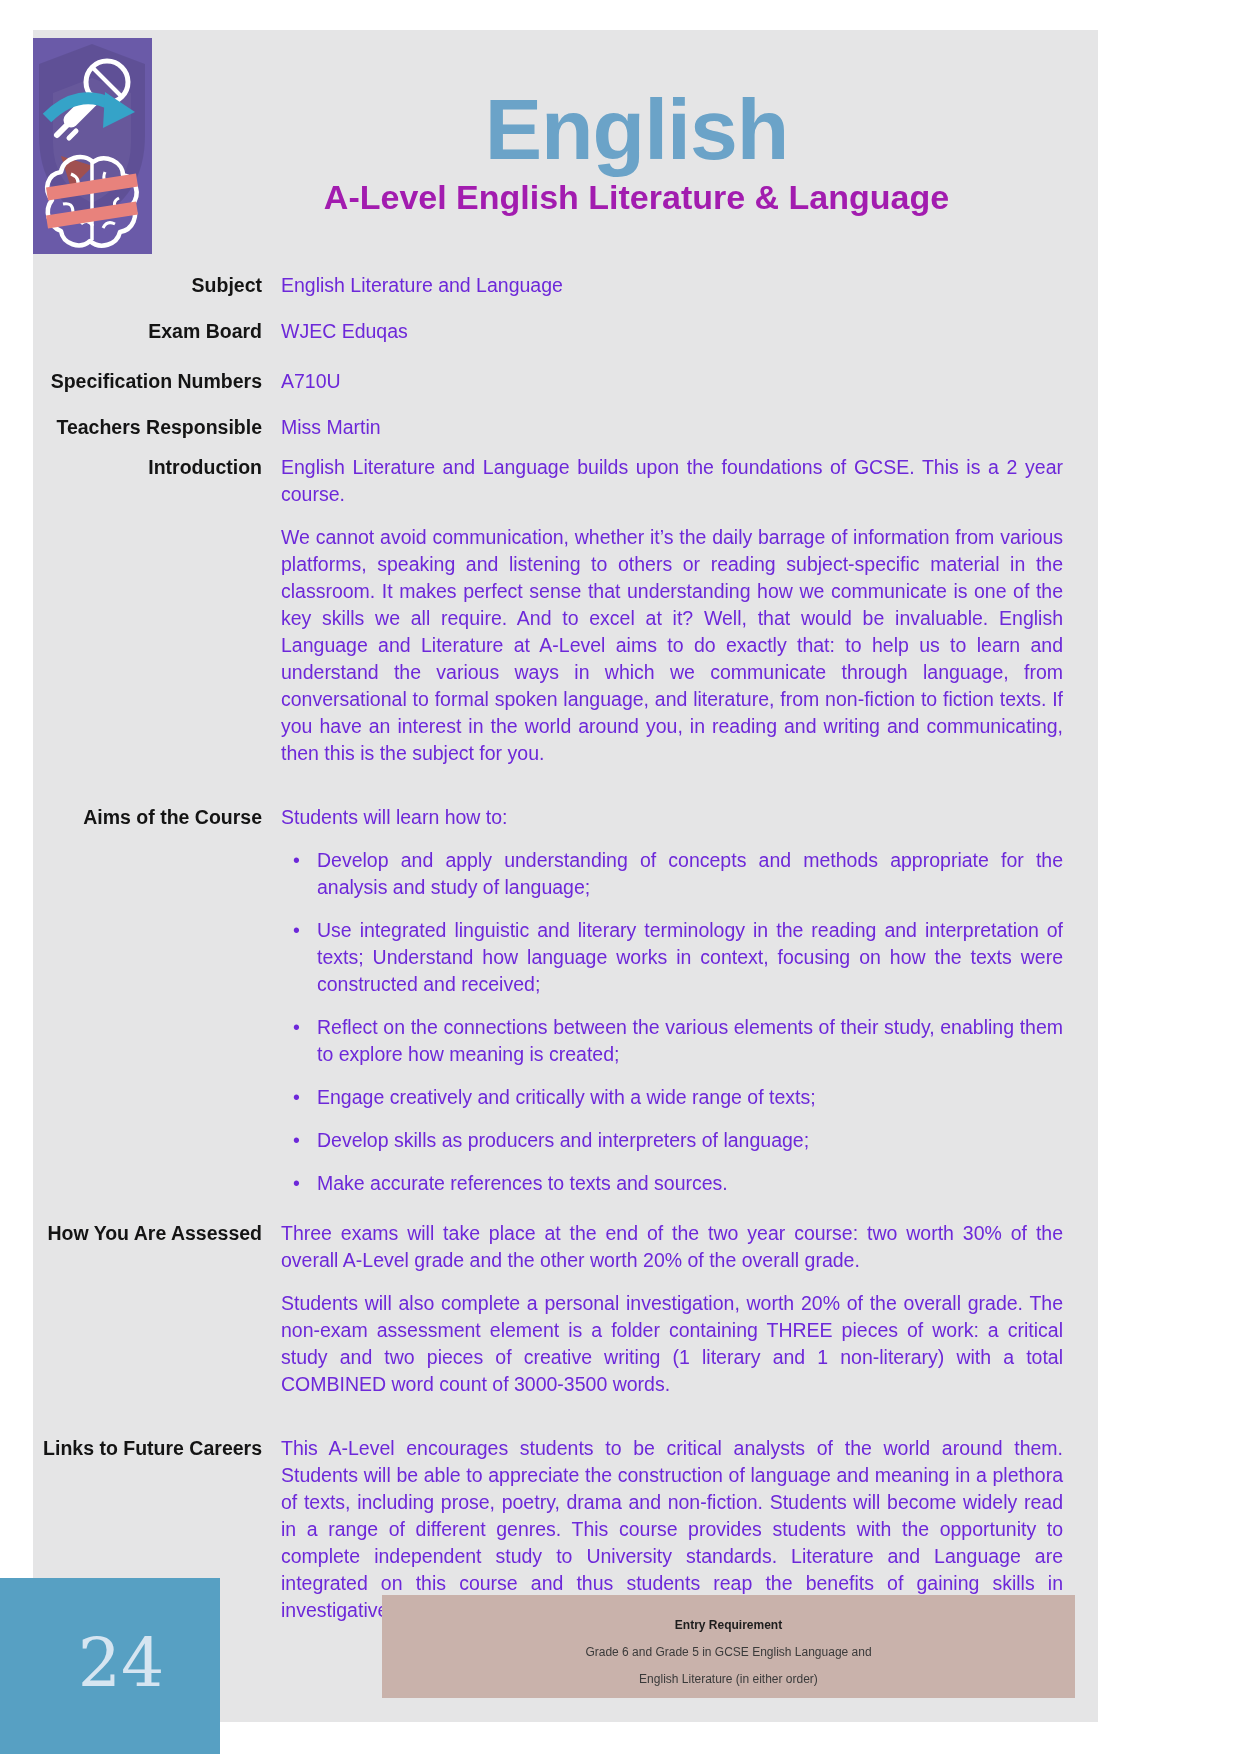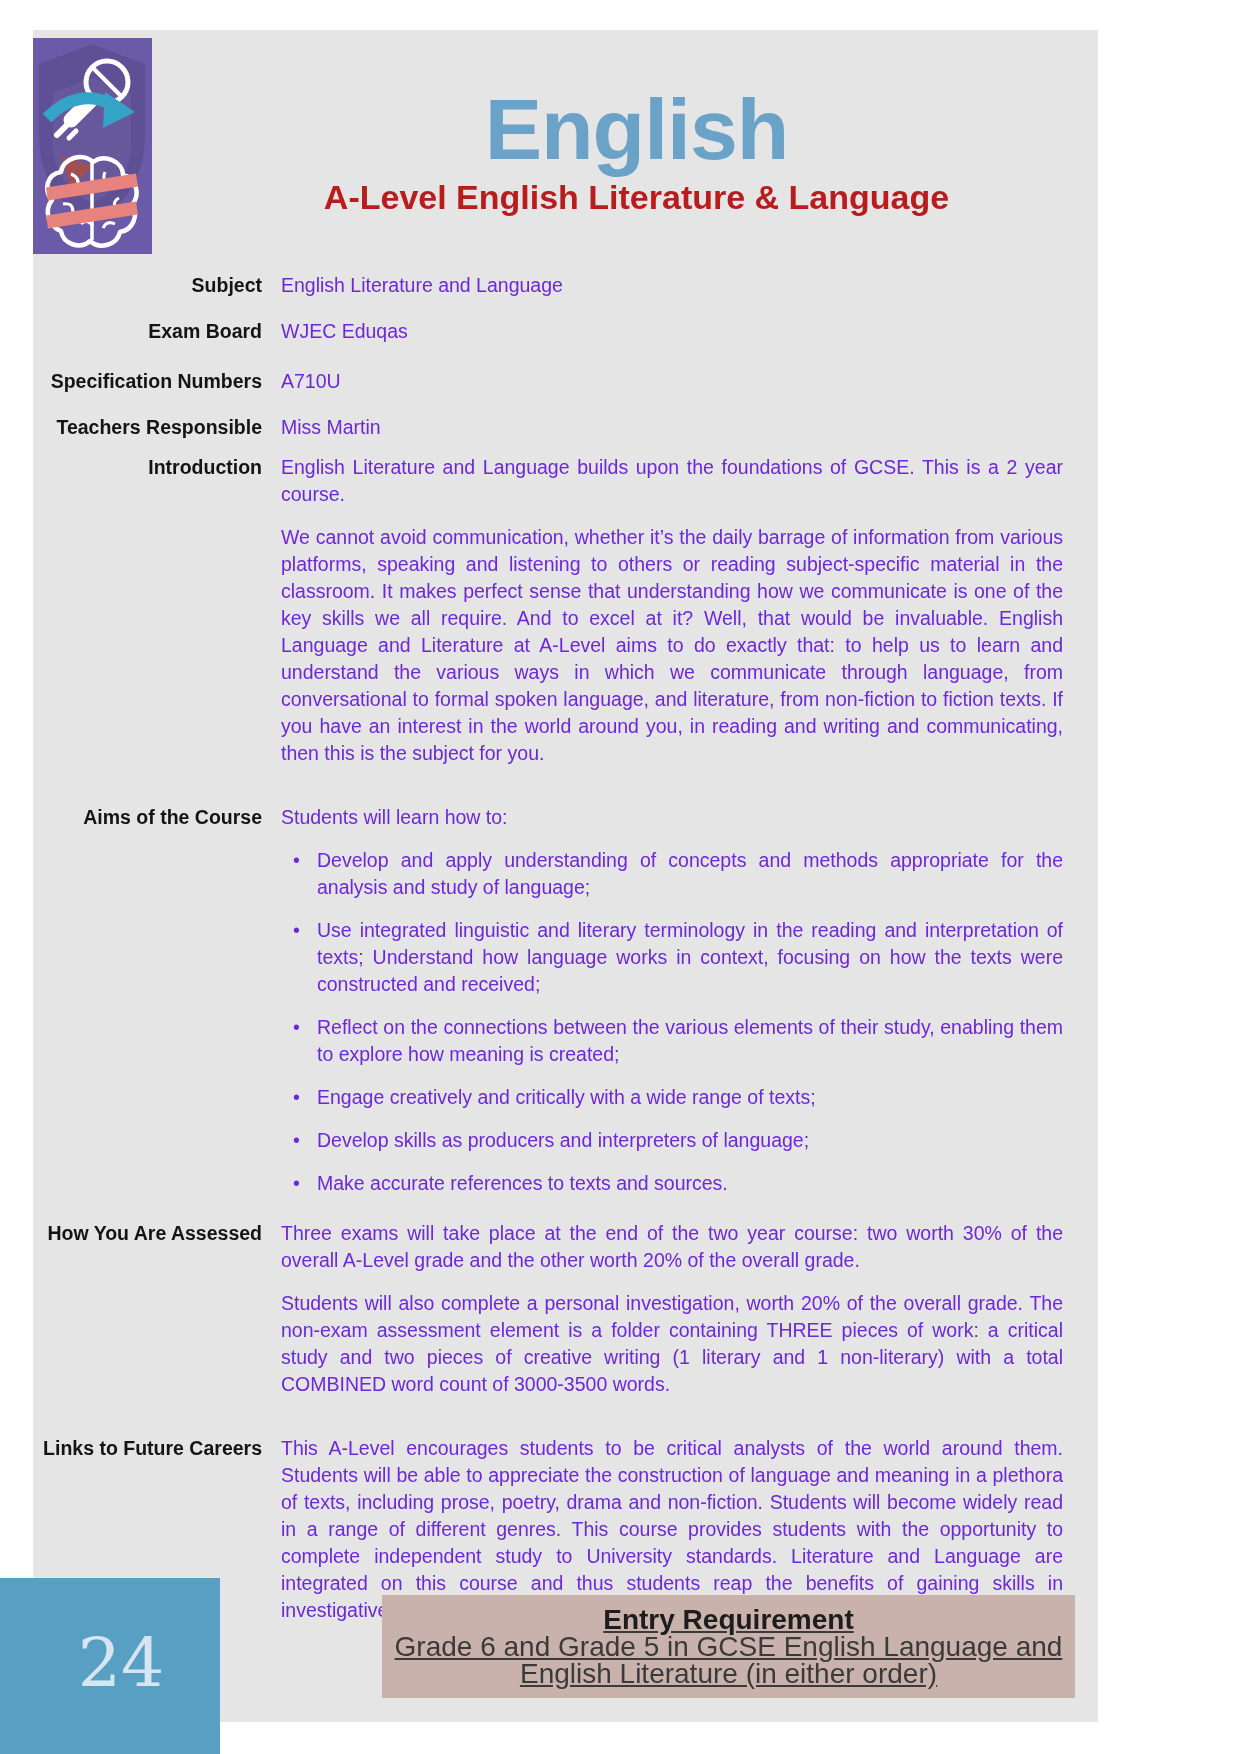--- a/index.html
+++ b/index.html
@@ -25,21 +25,21 @@
   
   .header{position:absolute;left:0;top:0;width:100%;text-align:center;}
   .title{
     margin-top:52px;
     font-size:86px;font-weight:bold;letter-spacing:-1px;
     color:#6ba3c8;line-height:1.1;
   }
   .subtitle{
     margin-top:2px;
     font-size:34px;font-weight:bold;
-    color:#b91c1c;line-height:1.1;
+    color:#a21caf;line-height:1.1;
   }
   
   .rows{position:absolute;left:0;top:242px;width:1030px;}
   .row{display:flex;align-items:flex-start;}
   .row .label{
     flex:none;width:229px;
     text-align:right;
     font-weight:bold;color:#141414;
     font-size:19.5px;line-height:27px;
   }
@@ -68,23 +68,23 @@
     position:absolute;left:12px;top:0;
   }
   
   .entry-box{
     position:absolute;
     left:349px;top:1565px;
     width:693px;height:103px;
     background:#c9b2ab;
     text-align:center;
     box-sizing:border-box;
-    padding-top:11px;
+    padding-top:17px;
     color:#3a3a3a;
-    font-size:28px;line-height:27px;text-decoration:underline;
+    font-size:12px;line-height:27px;
   }
   .entry-title{font-weight:bold;color:#1d1d1d;}
   
   .page-num-box{
     position:absolute;left:0;top:1578px;
     width:198px;height:176px;
     background:#57a0c3;
     display:flex;align-items:center;justify-content:center;padding-left:22px;
   }
   .page-num{

